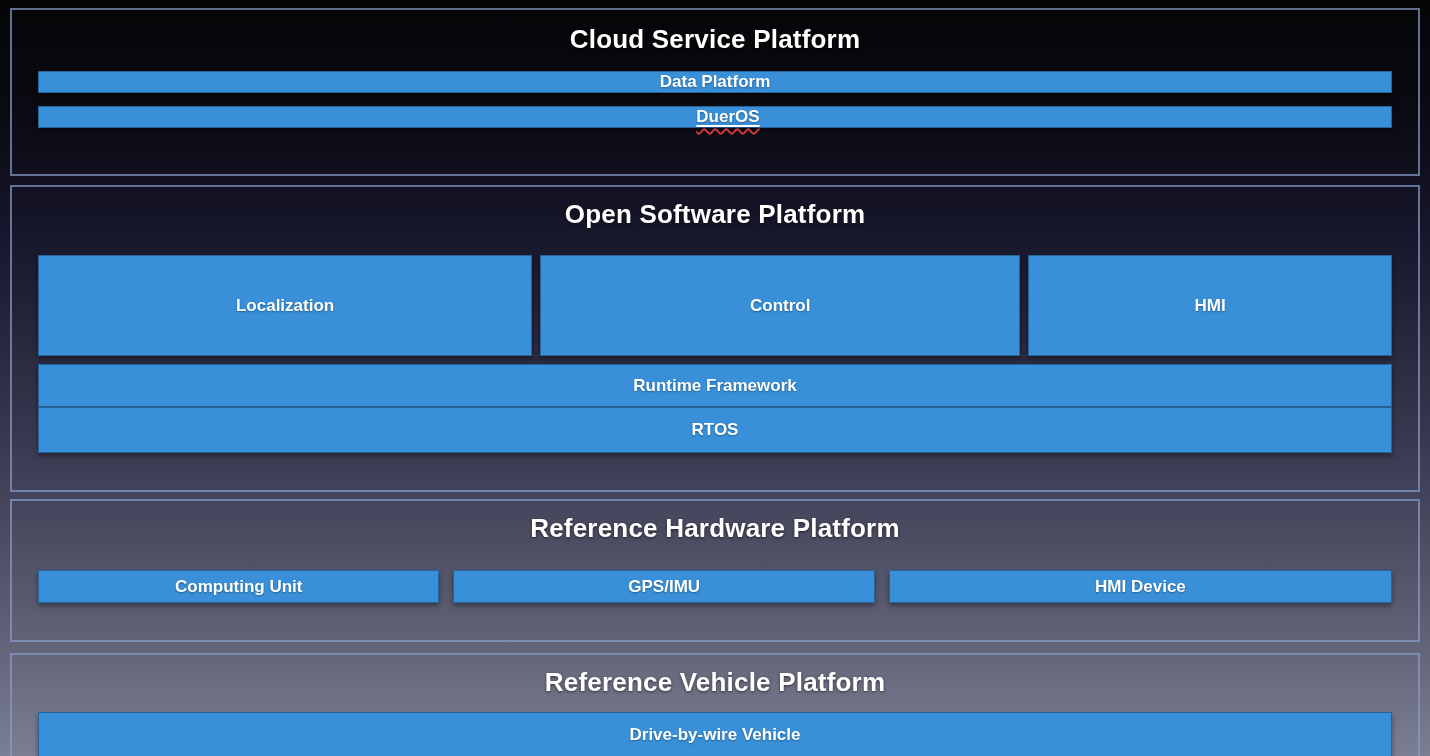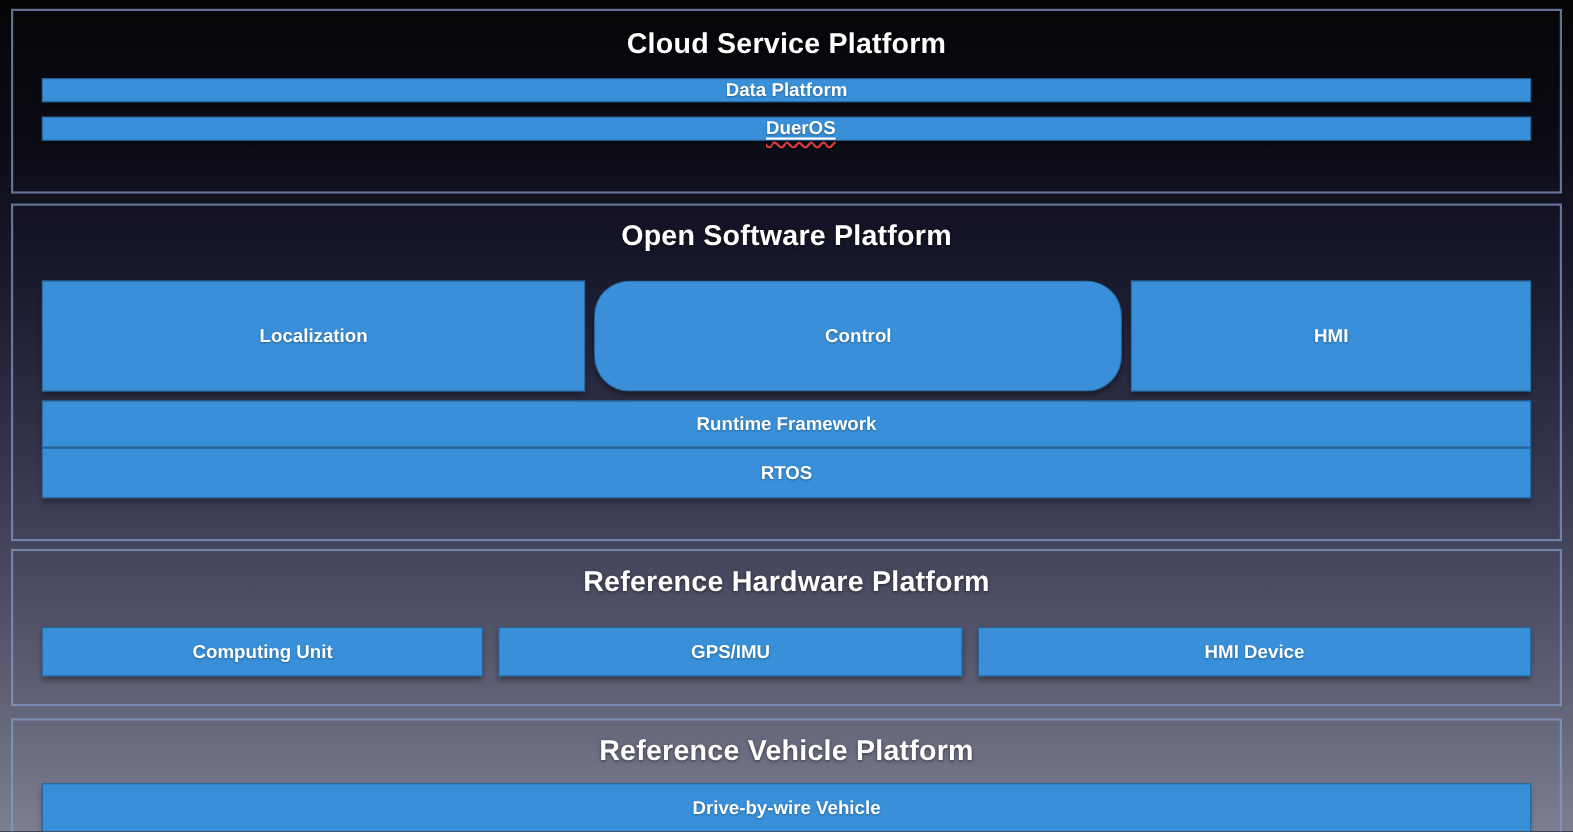--- a/index.html
+++ b/index.html
@@ -77,30 +77,30 @@
     text-decoration-thickness: 1.5px;
     text-underline-offset: 3px;
     padding-left: 26px;
   }
 
   
   .panel-software { margin-top: 9px; height: 307px; }
   .panel-software .panel-title { margin-top: 12px; }
   .row-modules { margin-top: 26px; gap: 8px; height: 101px; }
   .blk-localization { flex: 494 1 0; }
-  .blk-control      { flex: 480 1 0; border-radius: 32px; }
+  .blk-control      { flex: 480 1 0; }
   .blk-hmi          { flex: 363 1 0; }
   .row-runtime { margin-top: 8px; height: 43px; justify-content: flex-end; }
   .row-rtos    { height: 46px; }
   .row-runtime .block, .row-rtos .block { flex: 1 1 0; }
 
   
   .panel-hardware { margin-top: 7px; height: 143px; }
   .panel-hardware .panel-title { margin-top: 12px; }
-  .row-hardware { margin-top: 27px; gap: 14px; height: 45px; }
+  .row-hardware { margin-top: 27px; gap: 14px; height: 33px; }
   .blk-computing-unit { flex: 401 1 0; }
   .blk-gps-imu        { flex: 421 1 0; }
   .blk-hmi-device     { flex: 503 1 0; }
 
   
   .panel-vehicle { margin-top: 11px; height: 164px; }
   .panel-vehicle .panel-title { margin-top: 12px; }
   .row-vehicle { margin-top: 15px; height: 45px; }
   .row-vehicle .block { flex: 1 1 0; }
 </style>

